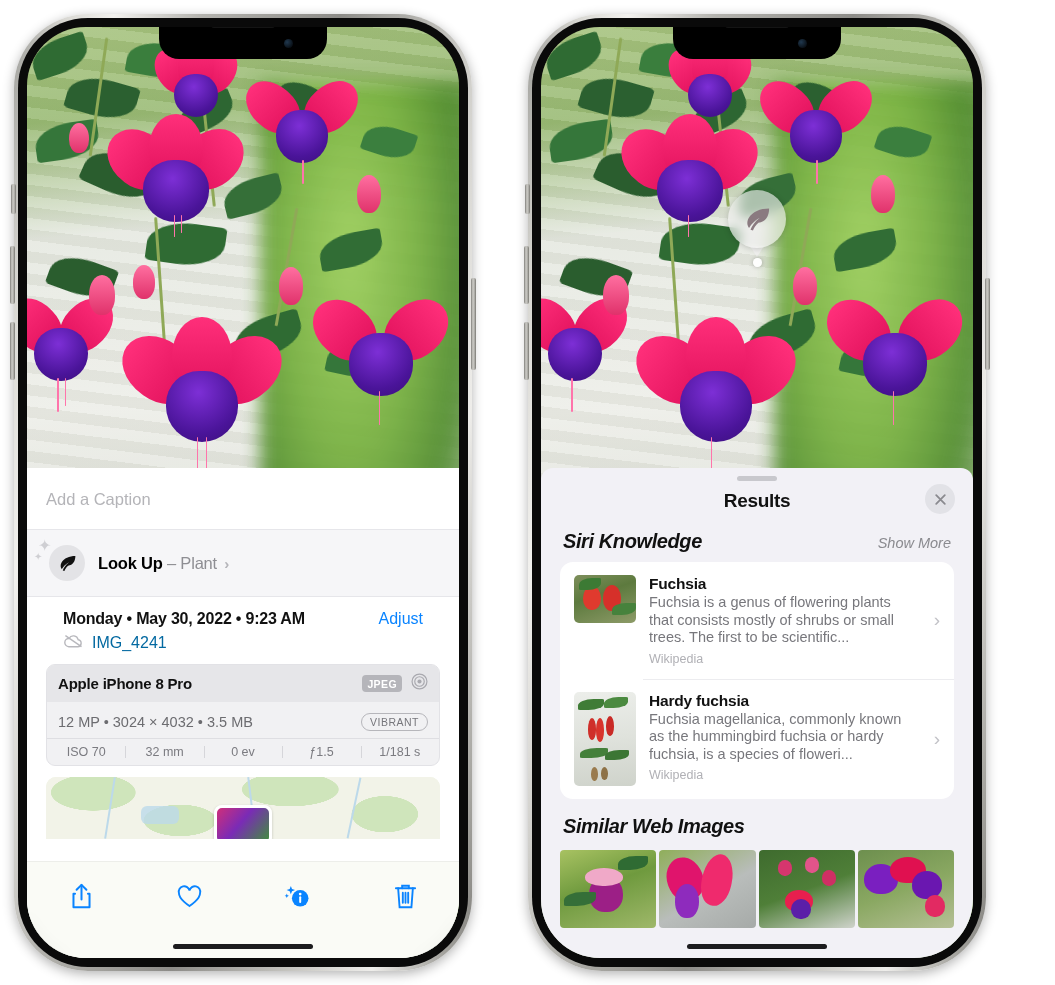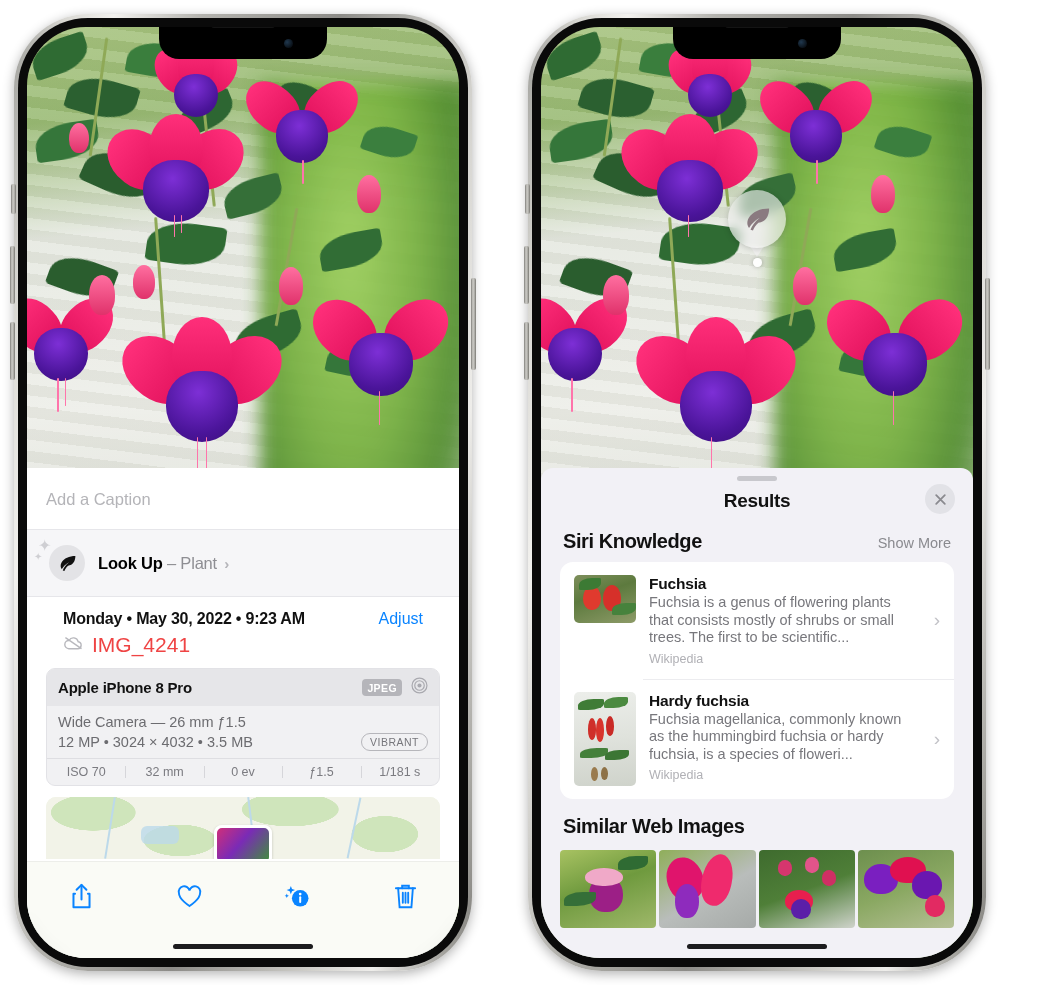--- a/index.html
+++ b/index.html
@@ -91,21 +91,21 @@
   .lookup-text{font-size:16.5px;color:#000;font-weight:700;letter-spacing:-.2px;}
   .lookup-text .sub{font-weight:400;color:#8e8e93;}
   .chev-sm{color:#b5b5ba;font-size:15px;margin-left:3px;}
 
   .meta{background:#fff;padding:0 36px;}
   .meta-divider{height:1px;background:#e6e6ea;}
   .meta-line1{display:flex;justify-content:space-between;align-items:baseline;padding-top:13px;}
   .meta-date{font-size:16px;font-weight:700;color:#111;letter-spacing:-.2px;}
   .meta-adjust{font-size:16px;color:#0a84ff;cursor:pointer;}
   .meta-line2{display:flex;align-items:center;gap:8px;padding:5px 0 11px 0;}
-  .meta-file{font-size:21px;color:#ef4444;}
+  .meta-file{font-size:16px;color:#0369a1;}
 
   .exif{margin:0 19px;border-radius:9px;overflow:hidden;background:#f1f1f3;border:1px solid #e2e2e6;}
   .exif-head{display:flex;align-items:center;justify-content:space-between;background:#e6e6e9;padding:7px 10px 7px 11px;}
   .exif-model{font-size:15px;font-weight:700;color:#111;letter-spacing:-.2px;}
   .exif-head-right{display:flex;align-items:center;gap:8px;}
   .pill-jpeg{background:#b5b5ba;color:#fff;font-size:10.5px;font-weight:700;letter-spacing:.4px;border-radius:4px;padding:2.5px 5px;}
   .exif-body{padding:8px 11px 7px 11px;}
   .exif-row1{font-size:14.5px;color:#6c6c70;}
   .exif-row2{display:flex;align-items:center;justify-content:space-between;padding-top:3px;}
   .exif-row2 span.txt{font-size:14.5px;color:#6c6c70;}
@@ -146,21 +146,21 @@
 
   .results{position:absolute;left:0;right:0;bottom:0;top:441px;background:#f2f1f6;
     border-radius:12px 12px 0 0;z-index:20;overflow:hidden;}
   .grabber{width:40px;height:5px;border-radius:3px;background:#c8c8cd;margin:8px auto 0 auto;}
   .res-head{position:relative;text-align:center;padding:9px 0 15px 0;}
   .res-title{font-size:19px;font-weight:700;color:#111;letter-spacing:-.3px;}
   .res-close{position:absolute;right:18px;top:3px;width:30px;height:30px;border-radius:50%;background:#e2e2e7;
     display:flex;align-items:center;justify-content:center;cursor:pointer;}
   .res-close svg{width:15px;height:15px;}
 
-  .sec-head{display:flex;align-items:baseline;justify-content:space-between;padding:3px 22px 9px 22px;}
+  .sec-head{display:flex;align-items:baseline;justify-content:space-between;padding:3px 22px 9px 22px;font-style:italic;}
   .sec-title{font-size:20px;font-weight:700;color:#111;letter-spacing:-.4px;}
   .sec-more{font-size:14.5px;color:#8a8a8f;cursor:pointer;}
 
   .card{margin:0 19px;background:#fff;border-radius:13px;overflow:hidden;}
   .kitem{display:flex;gap:13px;padding:13px 14px 13px 14px;align-items:flex-start;position:relative;cursor:pointer;}
   .kitem + .kitem::before{content:"";position:absolute;left:83px;right:0;top:0;height:1px;background:#ececef;}
   .kthumb{width:62px;height:auto;flex:0 0 62px;border-radius:5px;overflow:hidden;position:relative;}
   .kthumb.a{height:48px;background:linear-gradient(160deg,#7e8f5c,#5d7a3e 40%,#8d9b68);}
   .kthumb.b{height:94px;background:linear-gradient(175deg,#eceeea,#dfe2dc 50%,#cfd3cb);}
   .ktext{flex:1;min-width:0;padding-right:6px;}
@@ -320,21 +320,20 @@
               <span>
                 <svg width="19" height="19" viewBox="0 0 24 24" fill="none" stroke="#a9a9af" stroke-width="1.5">
                   <circle cx="12" cy="12" r="9.4"></circle>
                     <circle cx="12" cy="12" r="6"></circle>
                     <circle cx="12" cy="12" r="2.6" fill="#a9a9af" stroke="none"></circle>
                 </svg>
               </span>
             </span>
           </div>
           <div class="exif-body">
-            <div class="exif-row1">Wide Camera — 26 mm ƒ1.5</div>
             <div class="exif-row2">
               <span class="txt">12 MP • 3024 × 4032 • 3.5 MB</span>
               <span class="pill-vibrant">VIBRANT</span>
             </div>
           </div>
           <div class="exif-foot">
             <div>ISO 70</div>
             <div>32 mm</div>
             <div>0 ev</div>
             <div>ƒ1.5</div>

